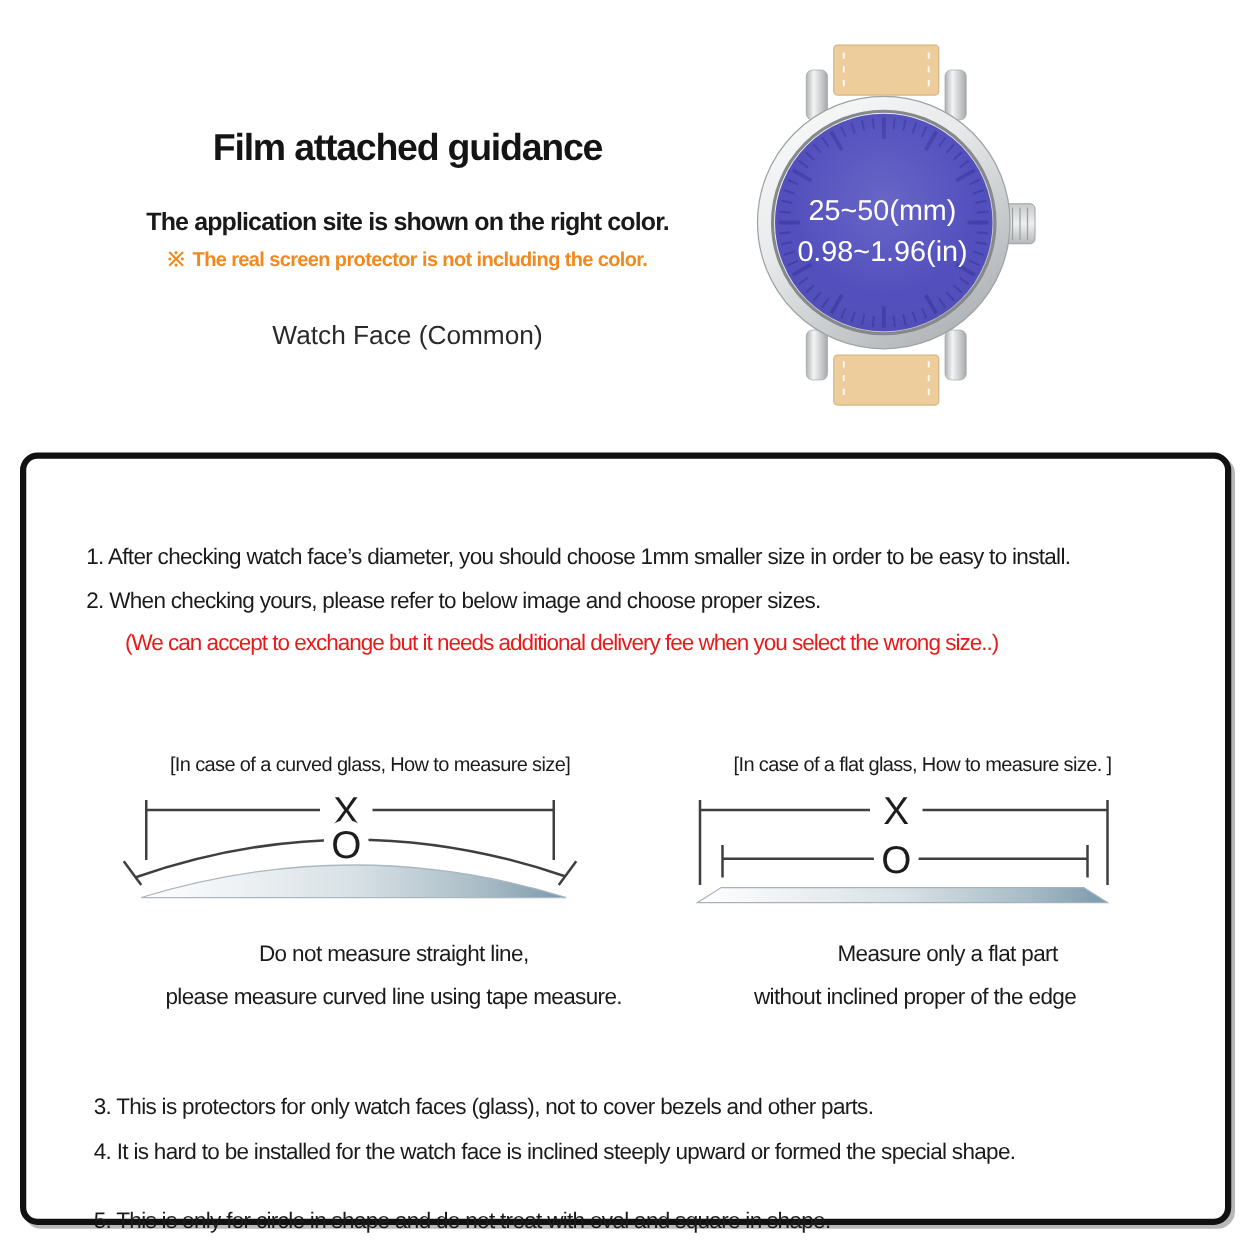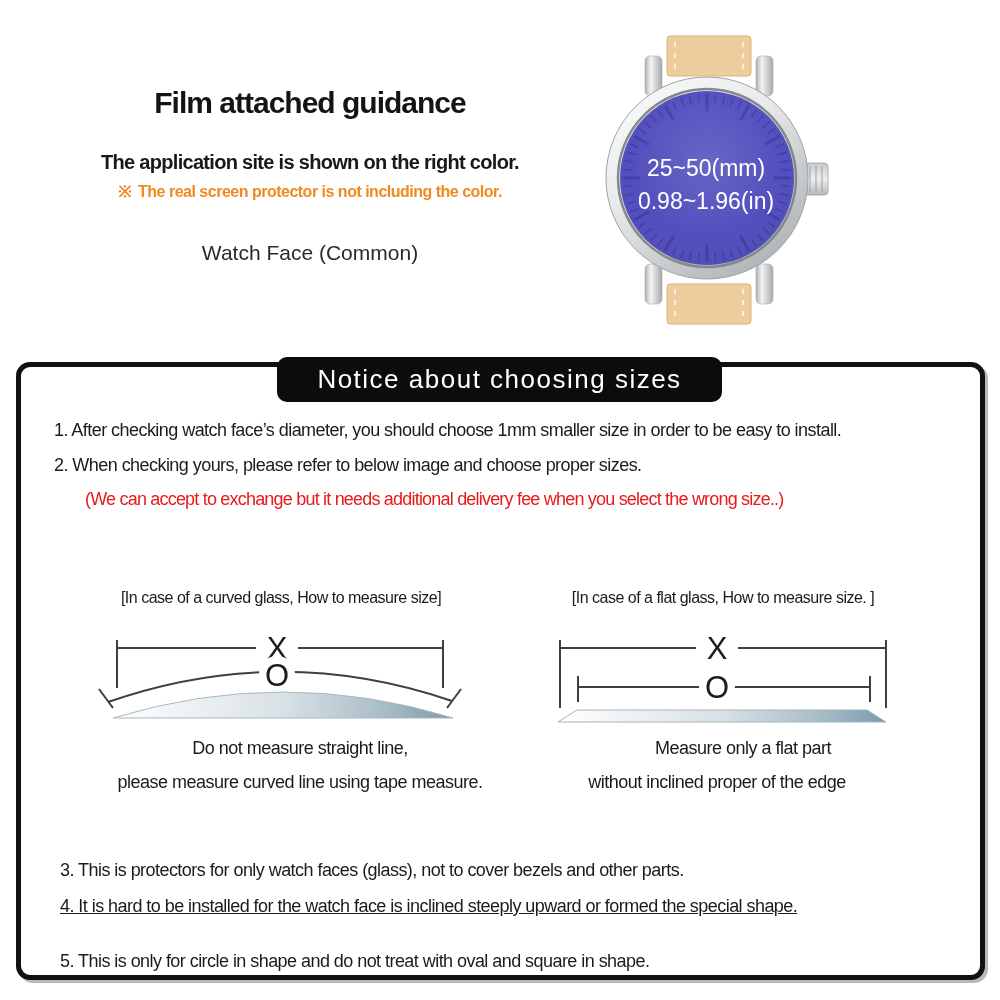--- a/index.html
+++ b/index.html
@@ -1,55 +1,55 @@
 <!DOCTYPE html>
 <html><head>
 <meta charset="utf-8">
 <style>
   html,body{margin:0;padding:0;background:#fff;}
   *{box-sizing:border-box;font-family:"Liberation Sans",sans-serif;}
   .page{position:relative;width:1000px;height:1000px;background:#fff;overflow:hidden;color:#1c1c1c;}
 
   
   .intro{position:absolute;left:30px;top:0;width:560px;height:340px;}
-  .intro p,.intro h1{margin:0;position:absolute;width:100%;text-align:center;}
+  .intro p,.intro h1{margin:16px;position:absolute;width:100%;text-align:center;}
   .title{top:86px;font-size:30px;font-weight:700;letter-spacing:-1px;color:#141414;}
   .subtitle{top:151px;font-size:20px;font-weight:700;letter-spacing:-0.7px;color:#191919;}
   .warning{top:180px;font-size:16px;font-weight:700;letter-spacing:-0.5px;}
   .warning .wmark{margin-right:7px;}
   .watchface-label{top:241px;font-size:21px;font-weight:400;color:#2a2a2a;}
 
   
   .watch{position:absolute;left:595px;top:30px;}
   .stitch{stroke:rgba(255,255,255,0.85);stroke-width:1.6;stroke-dasharray:5 6;}
   .wtext{fill:#ffffff;font-size:23px;text-anchor:middle;}
 
   
   .notice-box{position:absolute;left:16px;top:362px;width:969px;height:618px;background:#fff;
     border:5px solid #111;border-radius:14px;box-shadow:3px 3px 0 rgba(0,0,0,0.28);}
-  .notice-box p{margin:0;position:absolute;line-height:21px;}
+  .notice-box p{margin:15px;position:absolute;line-height:21px;}
   .pill{position:absolute;top:-10px;left:256px;width:445px;height:45px;background:#0c0c0c;
     border-radius:10px;color:#fff;font-size:26px;letter-spacing:1.5px;line-height:45px;text-align:center;}
   .item{font-size:18px;letter-spacing:-0.55px;color:#1b1b1b;}
   .t1{top:53px;left:33px;}
   .t2{top:88px;left:33px;}
   .rednote{top:122px;left:64px;font-size:18px;letter-spacing:-0.8px;}
   .dlabel{top:220px;font-size:16px;letter-spacing:-0.5px;text-align:center;color:#1b1b1b;}
   .dlabel.left{left:35px;width:450px;}
   .dlabel.right{left:482px;width:440px;}
   .diag{position:absolute;top:261px;}
   .diag.dleft{left:64px;}
   .diag.dright{left:524px;}
   .cap{font-size:18px;letter-spacing:-0.5px;text-align:center;color:#1b1b1b;}
   .cl1{top:371px;left:54px;width:450px;}
   .cl2{top:405px;left:54px;width:450px;}
   .cr1{top:371px;left:502px;width:440px;}
   .cr2{top:405px;left:476px;width:440px;}
   .b3{top:493px;left:39px;}
-  .b4{top:529px;left:39px;text-decoration:underline;}
+  .b4{top:529px;left:39px;}
   .b5{top:584px;left:39px;}
 
   .mline{stroke:#3f3f3f;stroke-width:2;fill:none;}
   .mletter{fill:#1d1d1d;font-size:31px;text-anchor:middle;font-weight:400;}
 </style>
 </head>
 <body>
 
 <div class="page">
 
@@ -168,21 +168,20 @@
         <line x1="86.04" y1="68.11" x2="88.82" y2="76.67" stroke="#3a37a6" stroke-width="1.5"></line>
         <line x1="94.54" y1="65.84" x2="96.41" y2="74.64" stroke="#3a37a6" stroke-width="1.5"></line>
         <line x1="103.22" y1="64.46" x2="104.16" y2="73.41" stroke="#3a37a6" stroke-width="1.5"></line>
       </g>
     <circle cx="112" cy="148" r="87" fill="url(#faceSheen)"></circle>
     <text class="wtext" x="111" y="146">25~50(mm)</text>
     <text class="wtext" x="111" y="179">0.98~1.96(in)</text>
   </svg>
 
   <section class="notice-box">
-    <div class="pill">Notice about choosing sizes</div>
 
     <p class="item t1">1. After checking watch face’s diameter, you should choose 1mm smaller size in order to be easy to install.</p>
     <p class="item t2">2. When checking yours, please refer to below image and choose proper sizes.</p>
     <p class="rednote" style="color: rgb(232, 26, 26);">(We can accept to exchange but it needs additional delivery fee when you select the wrong size..)</p>
 
     <p class="dlabel left">[In case of a curved glass, How to measure size]</p>
     <p class="dlabel right">[In case of a flat glass, How to measure size. ]</p>
 
     <svg class="diag dleft" width="390" height="100" viewBox="0 0 390 100">
       <defs>

